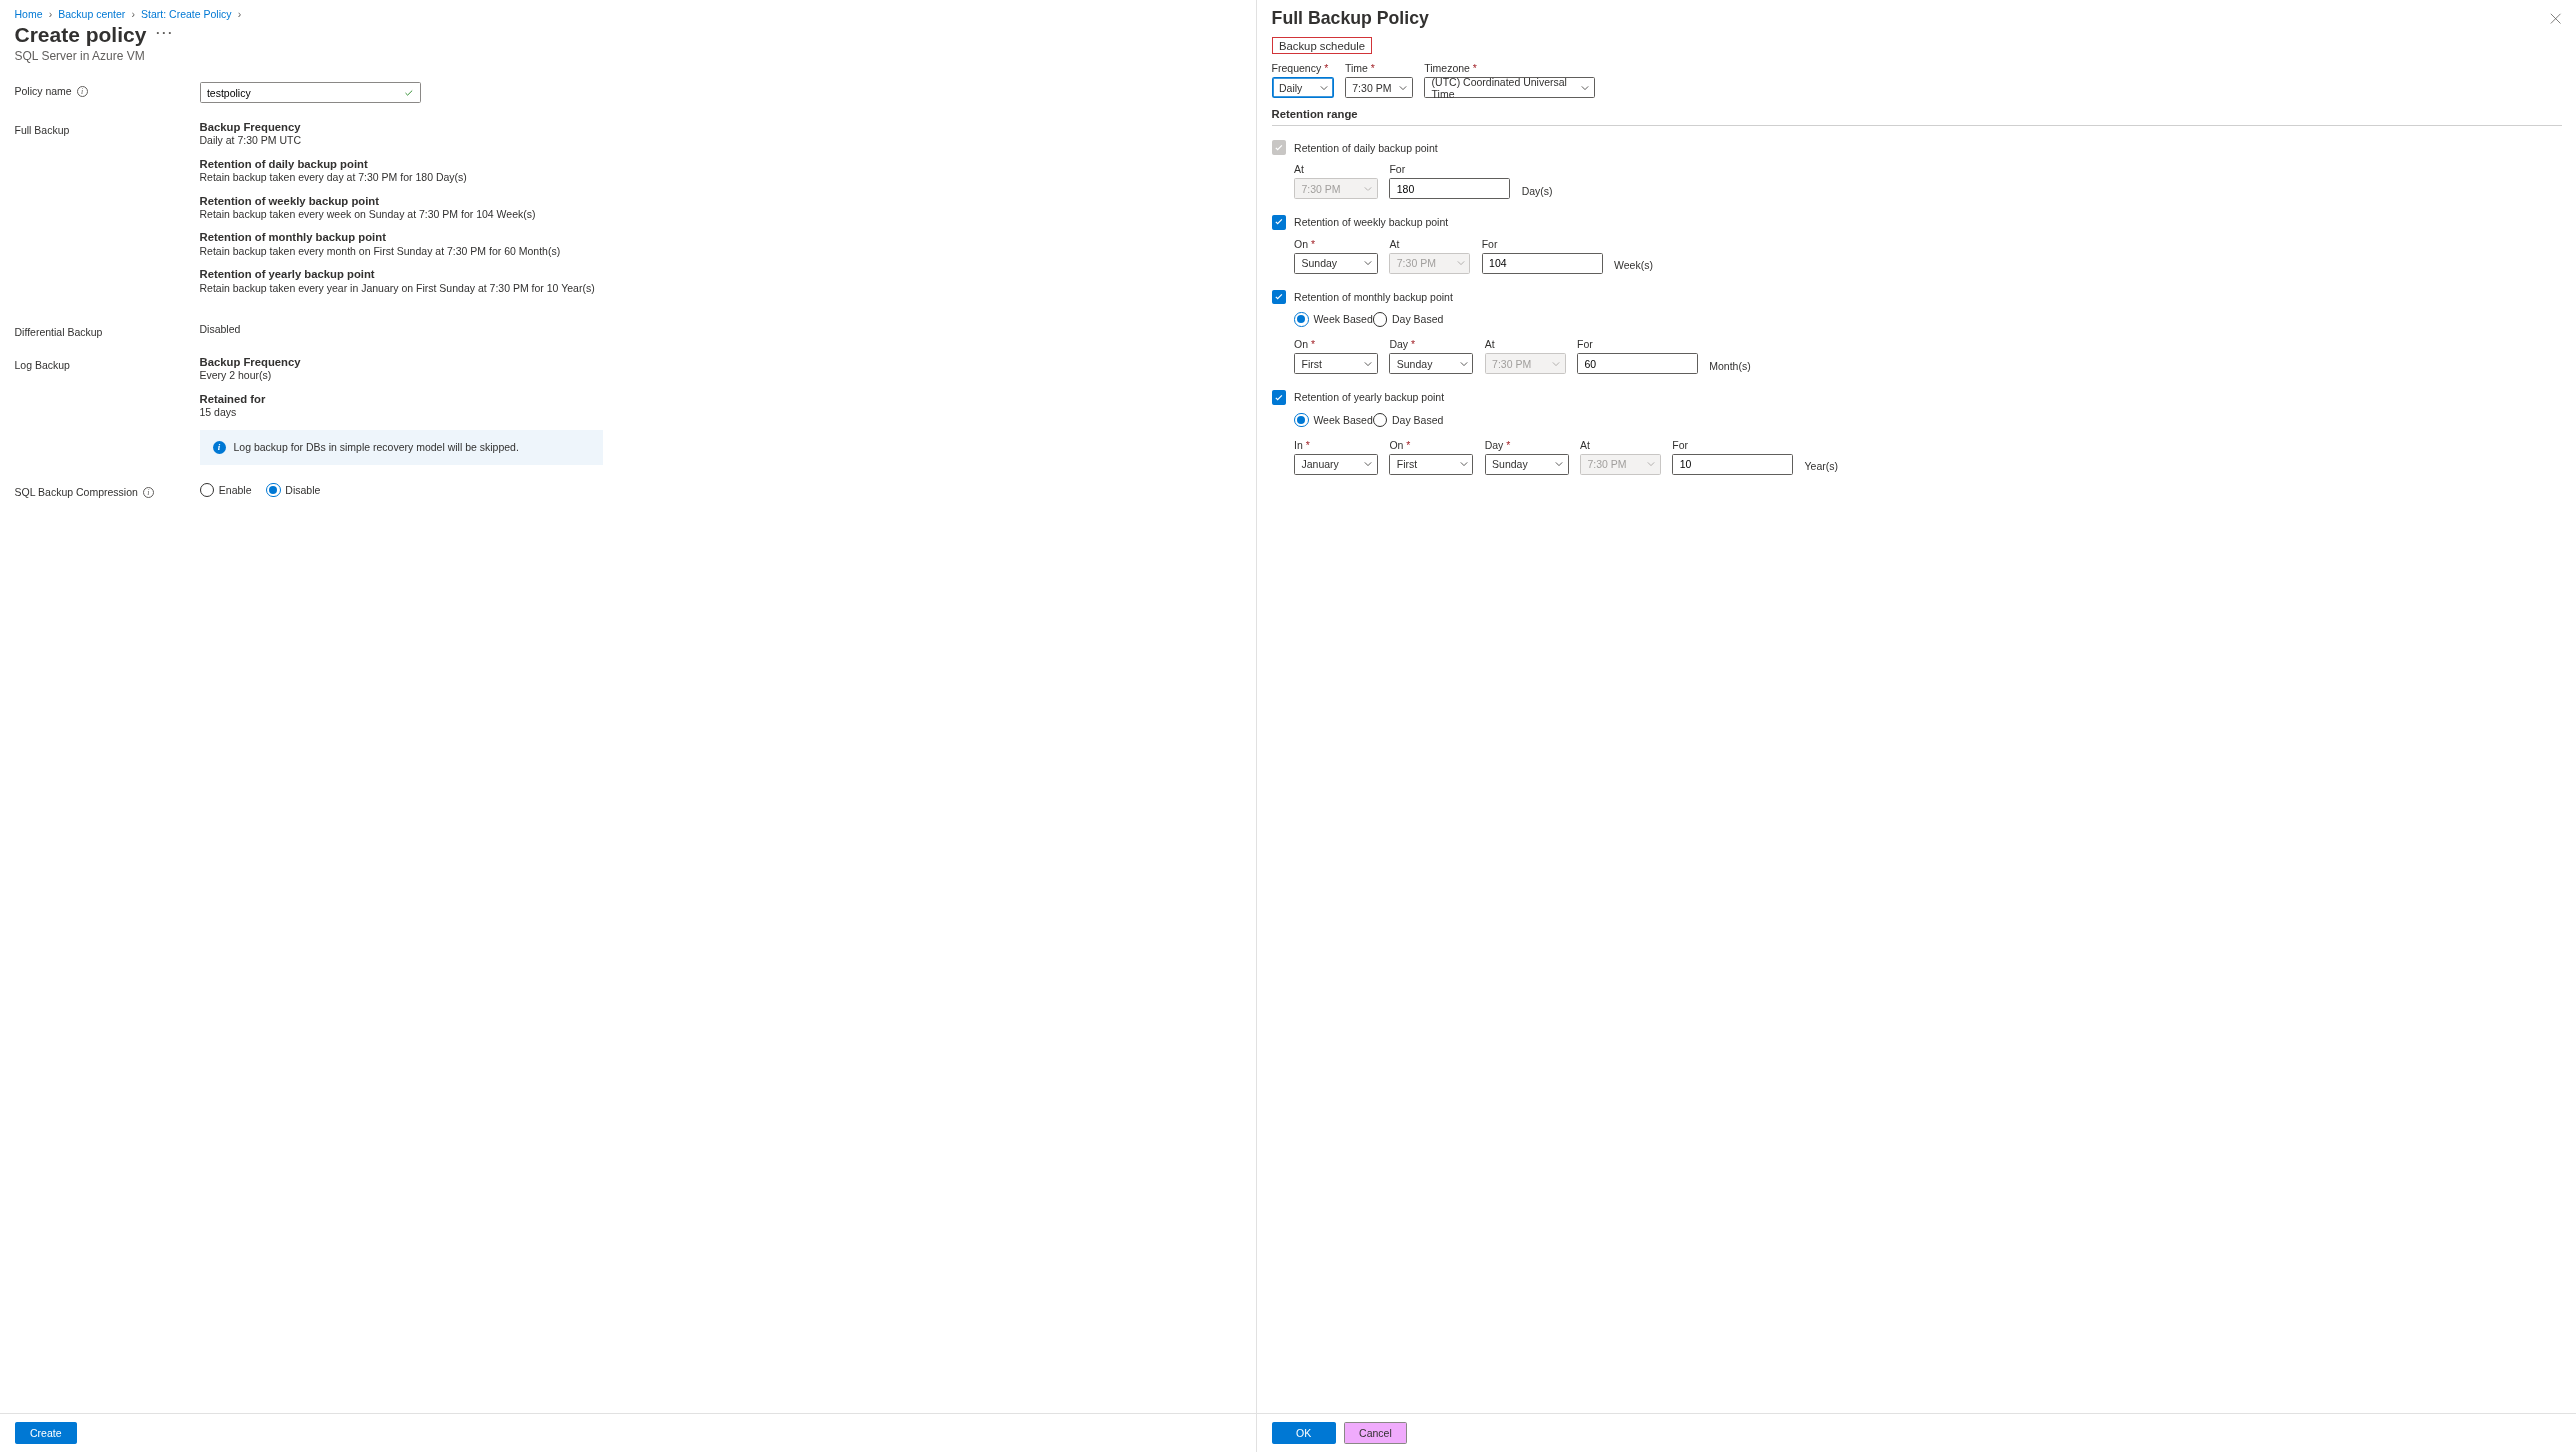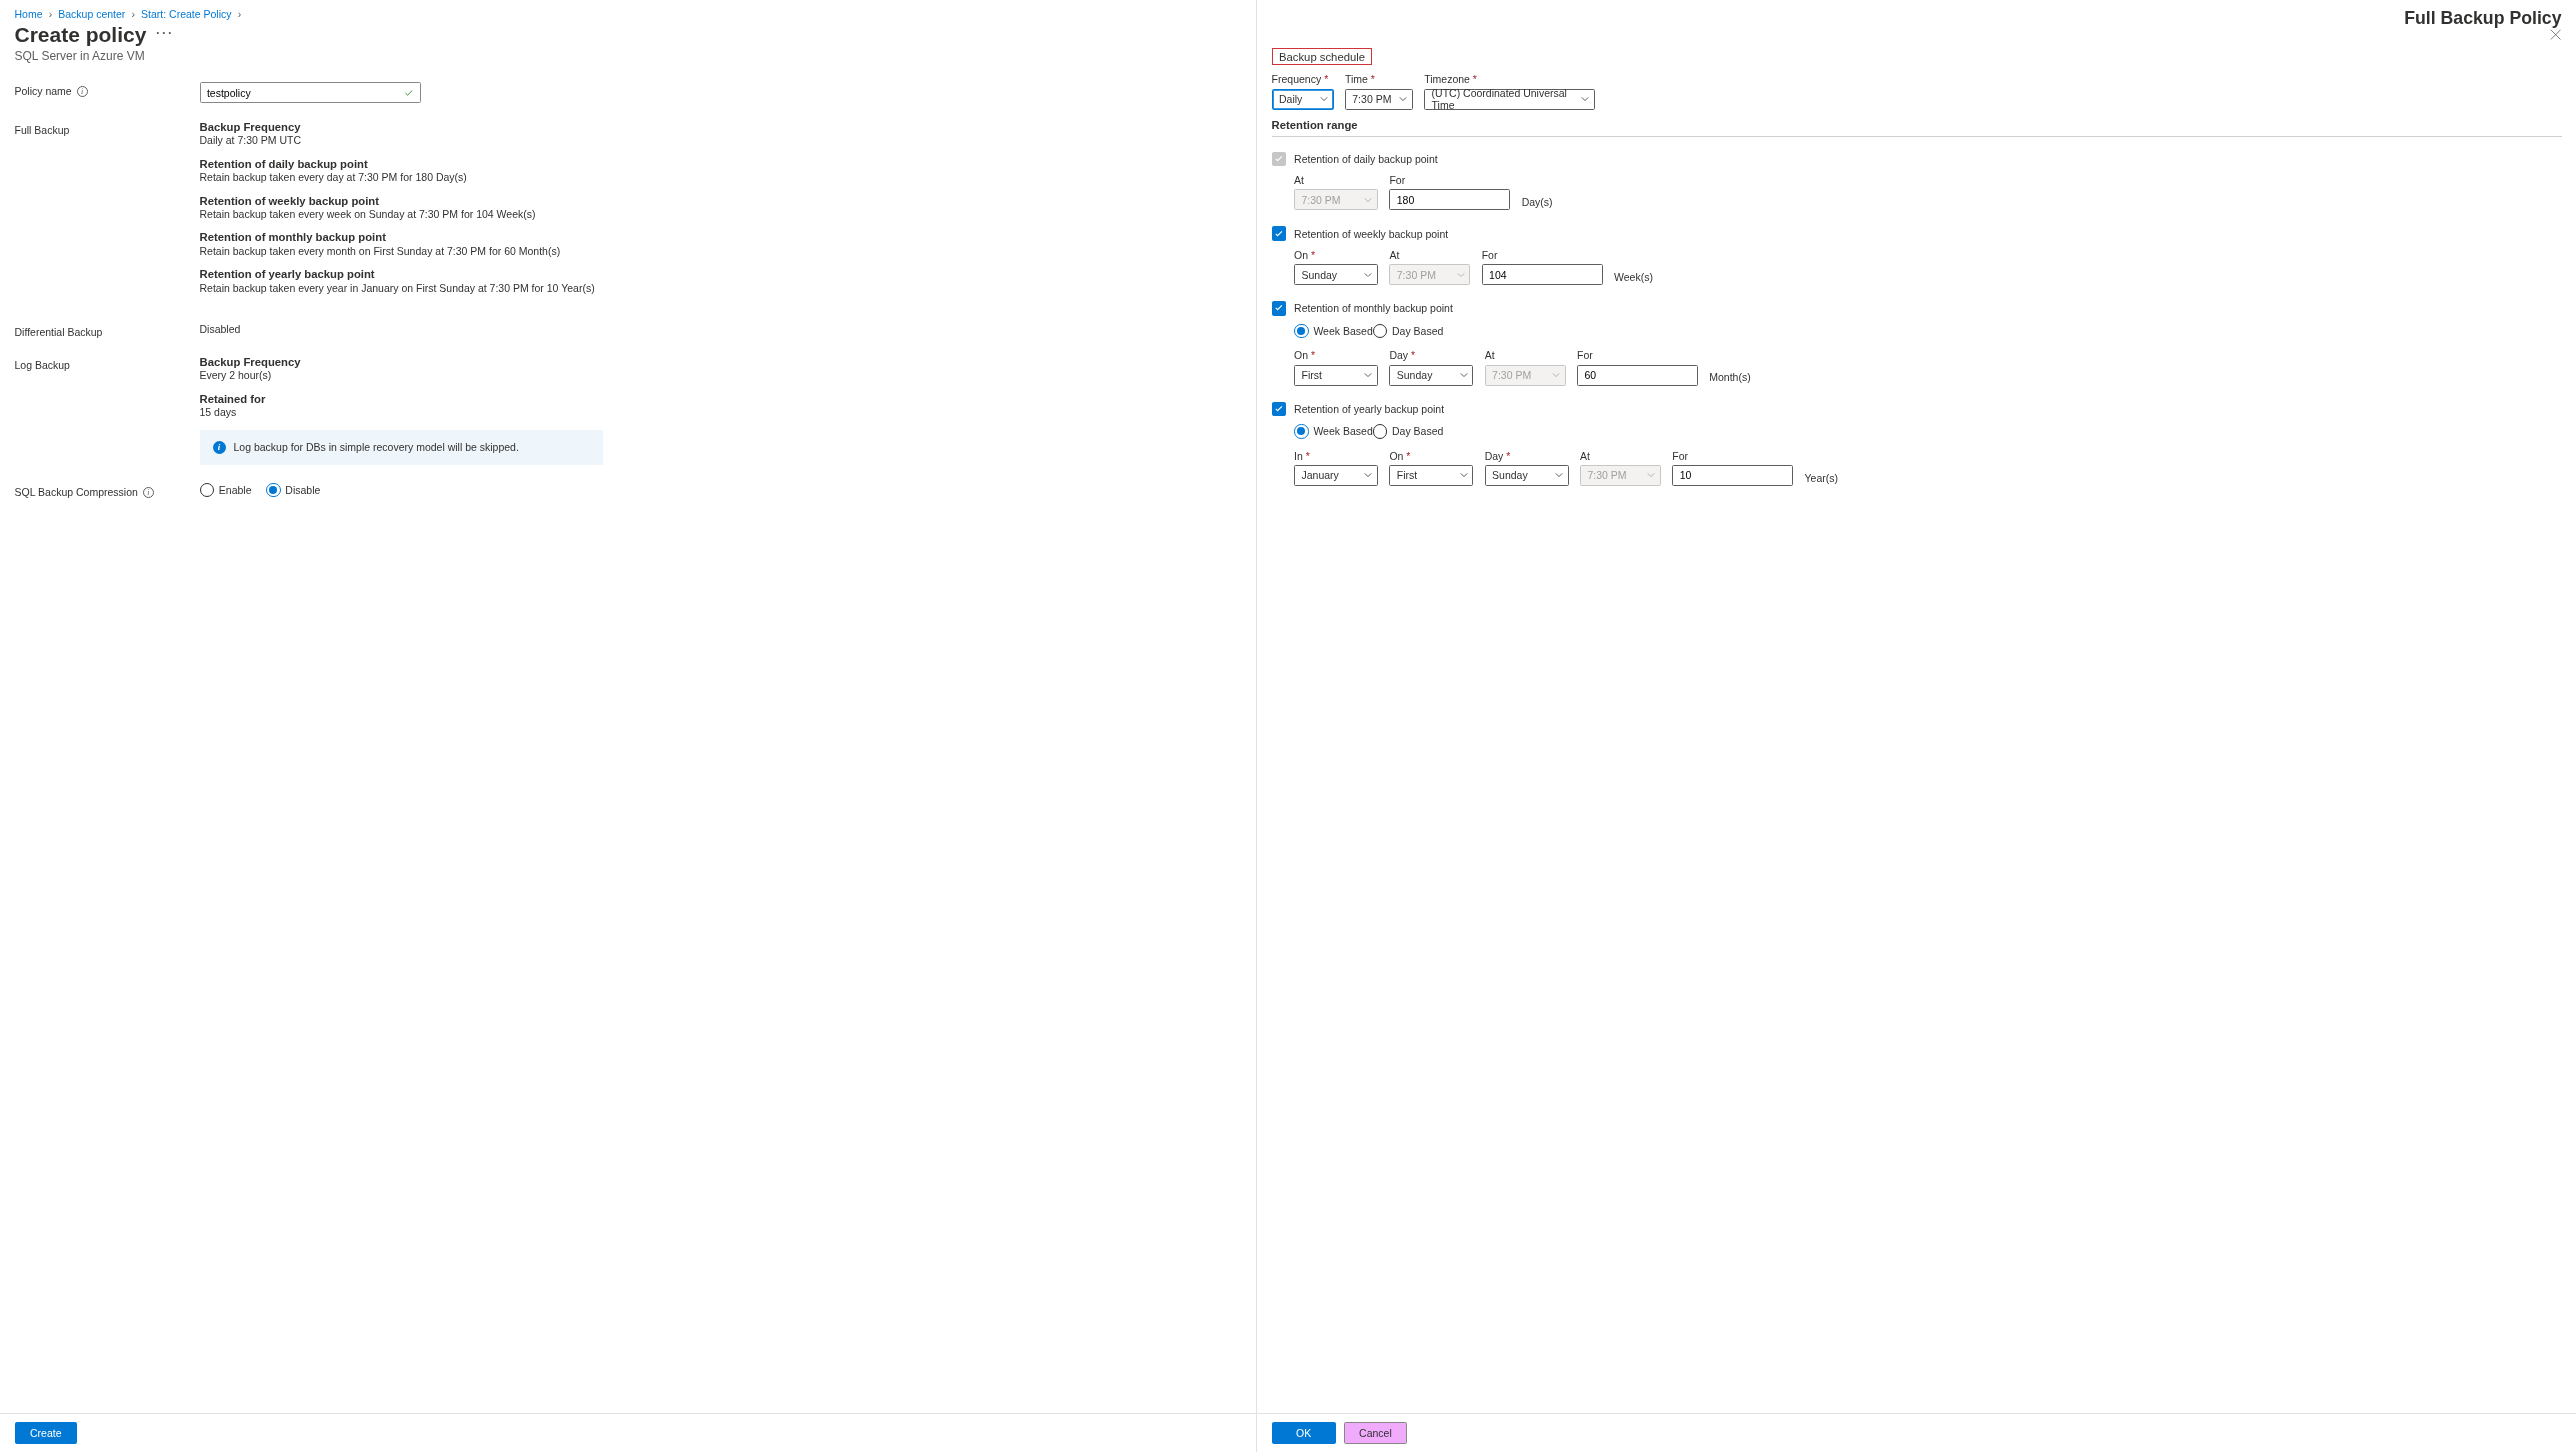--- a/index.html
+++ b/index.html
@@ -26,21 +26,21 @@
     .info-box .i-icon { width: 13px; height: 13px; border-radius: 50%; background: #0078d4; color: #fff; display: flex; align-items: center; justify-content: center; font-size: 8.9px; font-weight: 700; font-style: italic; font-family: Georgia, serif; flex-shrink: 0; }
     .radio-group { display: flex; gap: 14.5px; align-items: center; }
     .radio { display: flex; align-items: center; gap: 4.8px; cursor: pointer; }
     .radio-circle { width: 14.5px; height: 14.5px; border: 0.8px solid #323130; border-radius: 50%; display: flex; align-items: center; justify-content: center; }
     .radio.selected .radio-circle { border-color: #0078d4; }
     .radio.selected .radio-inner { width: 8px; height: 8px; border-radius: 50%; background: #0078d4; }
     .footer-bar { position: absolute; bottom: 0; left: 0; right: 0; padding: 8px 14.5px; border-top: 0.8px solid #e1e1e1; background: #fff; }
     .btn { height: 22.5px; padding: 0 14.5px; font-size: 10.5px; border-radius: 1.6px; cursor: pointer; border: 0.8px solid; }
     .btn.primary { background: #0078d4; border-color: #0078d4; color: #fff; }
     .btn.secondary { background: #f0abfc; border-color: #8a8886; color: #323130; }
-    .right-header { display: flex; align-items: flex-end; justify-content: space-between; padding: 8px 14.5px 4.8px; flex-direction: column; }
+    .right-header { display: flex; align-items: center; justify-content: space-between; padding: 8px 14.5px 4.8px; }
     .right-title { font-size: 17.7px; font-weight: 600; }
     .close-x { font-size: 13px; color: #605e5c; cursor: pointer; font-weight: 300; }
     .section-label { font-size: 11.3px; font-weight: 400; color: #323130; }
     .highlight-box { border: 1.6px solid #d13438; padding: 1.6px 6.4px; display: inline-block; margin: 3.2px 0 8px 14.5px; }
     .field-row { display: flex; gap: 11.3px; padding: 0 14.5px; margin-bottom: 9.7px; }
     .field { display: flex; flex-direction: column; gap: 3.2px; }
     .field-label { font-size: 10.5px; color: #323130; }
     .req { color: #a4262c; }
     .select { height: 21px; border: 0.8px solid #605e5c; border-radius: 1.6px; background: #fff; padding: 0 19.3px 0 6.4px; font-size: 10.5px; position: relative; display: flex; align-items: center; cursor: pointer; }
     .select.focus { border-color: #0078d4; box-shadow: 0 0 0 0.8px #0078d4 inset; }

